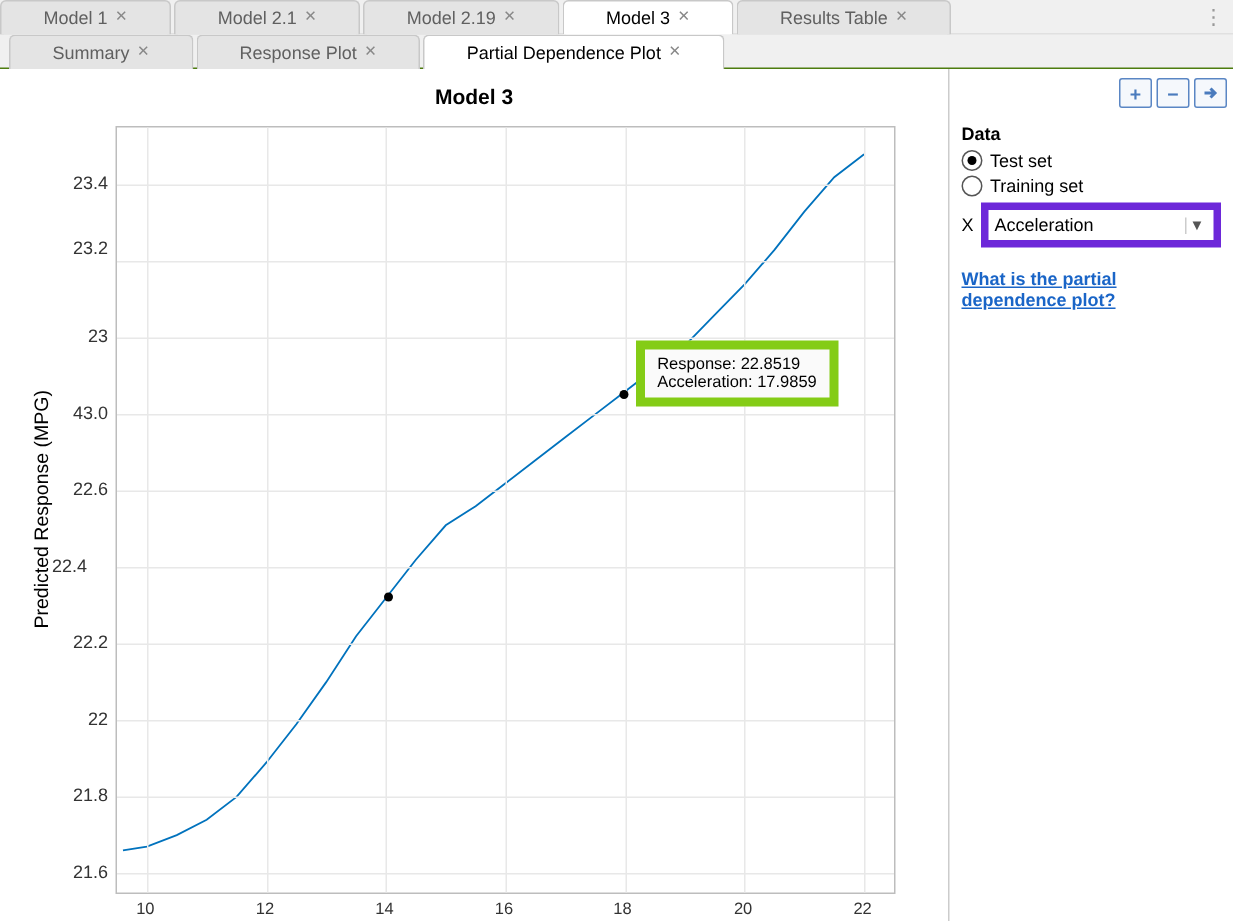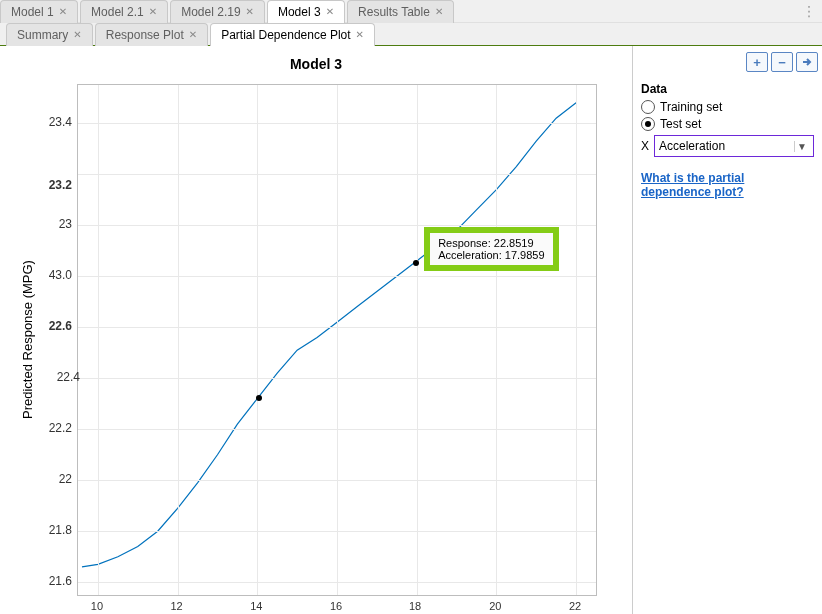--- a/index.html
+++ b/index.html
@@ -1,17 +1,17 @@
 <!DOCTYPE html>
 <html><head>
 <meta charset="utf-8">
 <style>
 html,body{margin:0;padding:0;font-family:Arial,Helvetica,sans-serif;font-size:12px;color:#000;background:#f0f0f0;width:822px;height:614px;overflow:hidden}
 .tab-strip{display:flex;align-items:center;height:22px;background:#f0f0f0;border-bottom:1px solid #e0e0e0;position:relative}
-.tab{display:flex;align-items:center;gap:5px;padding:0 10px;height:22px;background:#e4e4e4;border:1px solid #c8c8c8;border-bottom:none;border-radius:4px 4px 0 0;margin-right:2px;color:#606060;cursor:pointer}
+.tab{display:flex;align-items:center;gap:5px;padding:0 28px;height:22px;background:#e4e4e4;border:1px solid #c8c8c8;border-bottom:none;border-radius:4px 4px 0 0;margin-right:2px;color:#606060;cursor:pointer}
 .tab.active{background:#fff;color:#000}
 .tab-close{font-size:10px;color:#888;line-height:1}
 .kebab{margin-left:auto;margin-right:6px;color:#999;cursor:pointer;font-size:14px}
 .sub-strip{display:flex;height:22px;background:#f0f0f0;border-bottom:3px solid #4d7c0f;padding:0 6px}
 .content{position:absolute;top:46px;left:0;right:0;bottom:0;background:#fff;display:flex}
 .chart-pane{flex:1;position:relative}
 .side-pane{width:190px;border-left:1px solid #ccc;padding:8px;box-sizing:border-box;position:relative}
 .tool-icons{position:absolute;top:6px;right:4px;display:flex;gap:3px}
 .tool-btn{width:20px;height:18px;border:1px solid #5a86c4;border-radius:2px;background:#f5f8fc;display:flex;align-items:center;justify-content:center;cursor:pointer;color:#4a7bbd;font-weight:bold;font-size:13px}
 .chart-title{position:absolute;top:10px;left:0;right:0;text-align:center;font-weight:bold;font-size:14px}
@@ -24,21 +24,21 @@
 .ylabel{position:absolute;left:20px;top:38px;height:512px;writing-mode:vertical-rl;transform:rotate(180deg);text-align:center;font-size:13px}
 svg.lines{position:absolute;left:0;top:0;width:100%;height:100%;overflow:visible}
 .line-path{fill:none;stroke:#0072bd;stroke-width:1.2}
 .datatip{position:absolute;background:#fafafa;border:6px solid #84cc16;padding:4px 8px;font-size:11px;white-space:nowrap;pointer-events:none}
 .datatip-dot{position:absolute;width:6px;height:6px;border-radius:50%;background:#000;transform:translate(-50%,-50%)}
 .section-head{font-weight:bold;margin-top:6px;margin-bottom:4px}
 .radio-row{display:flex;align-items:center;gap:5px;margin:3px 0;cursor:pointer}
 .radio-circle{width:12px;height:12px;border:1px solid #555;border-radius:50%;display:flex;align-items:center;justify-content:center}
 .radio-circle.selected::after{content:"";width:6px;height:6px;background:#000;border-radius:50%}
 .feature-row{display:flex;align-items:center;gap:5px;margin-top:4px}
-.select-box{flex:1;border:1px solid #6d28d9;height:20px;display:flex;align-items:center;justify-content:space-between;padding:0 4px;background:#fff;cursor:pointer}
+.select-box{flex:1;border:5px solid #6d28d9;height:20px;display:flex;align-items:center;justify-content:space-between;padding:0 4px;background:#fff;cursor:pointer}
 .select-arrow{width:14px;text-align:center;color:#555;font-size:10px;border-left:1px solid #ccc}
 .help-link{color:#1a65c7;text-decoration:underline;margin-top:14px;display:block;font-weight:bold;cursor:pointer}
 </style>
 </head>
 <body>
 
 <div class="tab-strip" id="top-tabs">
     <div class="tab">
       <span>Model 1</span>
       <span class="tab-close">✕</span>
@@ -113,46 +113,46 @@
       <div class="xtick" style="left: 176.615px;">12</div>
       <div class="xtick" style="left: 256.308px;">14</div>
       <div class="xtick" style="left: 336px;">16</div>
       <div class="xtick" style="left: 415px;">18</div>
       <div class="xtick" style="left: 495.385px;">20</div>
       <div class="xtick" style="left: 575.077px;">22</div>
       <div class="ytick" style="left: 22px; top: 535.25px;">21.6</div>
       <div class="ytick" style="left: 22px; top: 484.25px;">21.8</div>
       <div class="ytick" style="left: 22px; top: 433.25px;">22</div>
       <div class="ytick" style="left: 22px; top: 382.25px;">22.2</div>
-      <div class="ytick" style="left: 30px; top: 331.25px;">22.4</div>
-      <div class="ytick" style="left: 22px; top: 280.25px; font-weight: bold;">22.6</div>
+      <div class="ytick" style="left: 8px; top: 331.25px;">22.4</div>
+      <div class="ytick" style="left: 22px; top: 280.25px;">22.6</div>
       <div class="ytick" style="left: 22px; top: 229.25px;">43.0</div>
       <div class="ytick" style="left: 22px; top: 178.25px;">23</div>
-      <div class="ytick" style="left: 22px; top: 139px; font-weight: bold;">23.2</div>
+      <div class="ytick" style="left: 22px; top: 119px;">23.2</div>
       <div class="ytick" style="left: 22px; top: 76.25px;">23.4</div>
     </div>
   <div class="side-pane">
     <div class="tool-icons">
       <div class="tool-btn">+</div>
       <div class="tool-btn">−</div>
       <div class="tool-btn">
         <svg width="12" height="12" viewBox="0 0 12 12">
             <path d="M2 6 L8 6 M6 3 L9 6 L6 9" stroke="#4a7bbd" stroke-width="2" fill="none"></path>
           </svg>
       </div>
     </div>
     <div style="height:22px"></div>
     <div class="section-head">Data</div>
     <div class="radio-row">
+      <span class="radio-circle selected" id="radio-test"></span>
+      <span>Test set</span>
+    </div>
+    <div class="radio-row">
       <span class="radio-circle" id="radio-train"></span>
       <span>Training set</span>
-    </div>
-    <div class="radio-row">
-      <span class="radio-circle selected" id="radio-test"></span>
-      <span>Test set</span>
     </div>
     <div class="feature-row">
       <span>X</span>
       <div class="select-box">
         <span>Acceleration</span>
         <span class="select-arrow">▼</span>
       </div>
     </div>
     <a class="help-link">What is the partial dependence plot?</a>
   </div>

